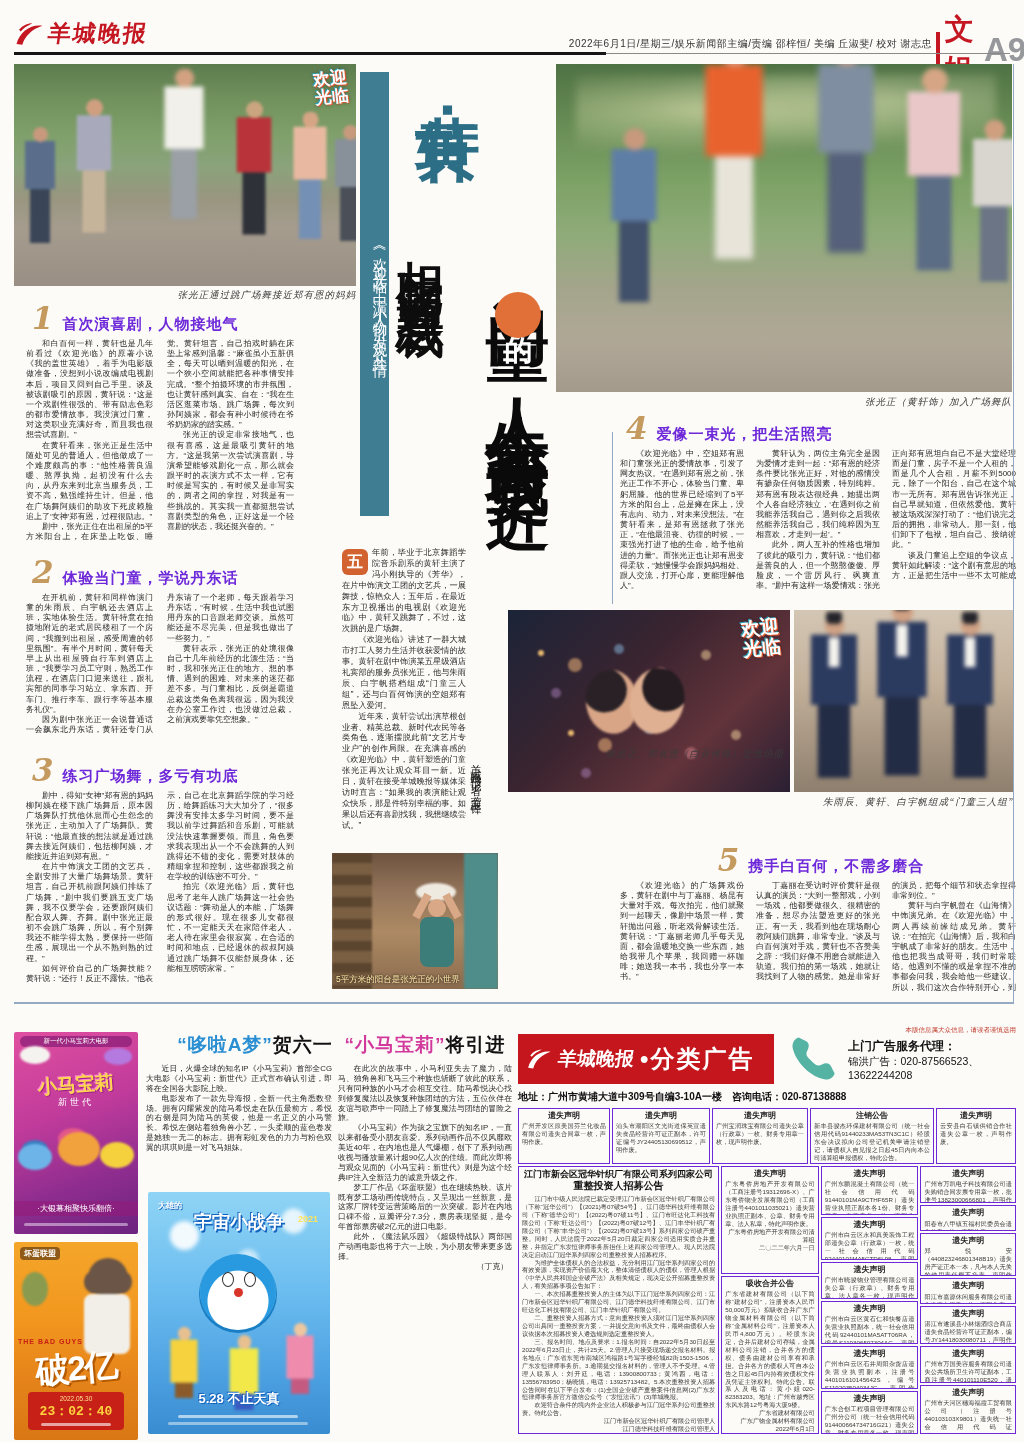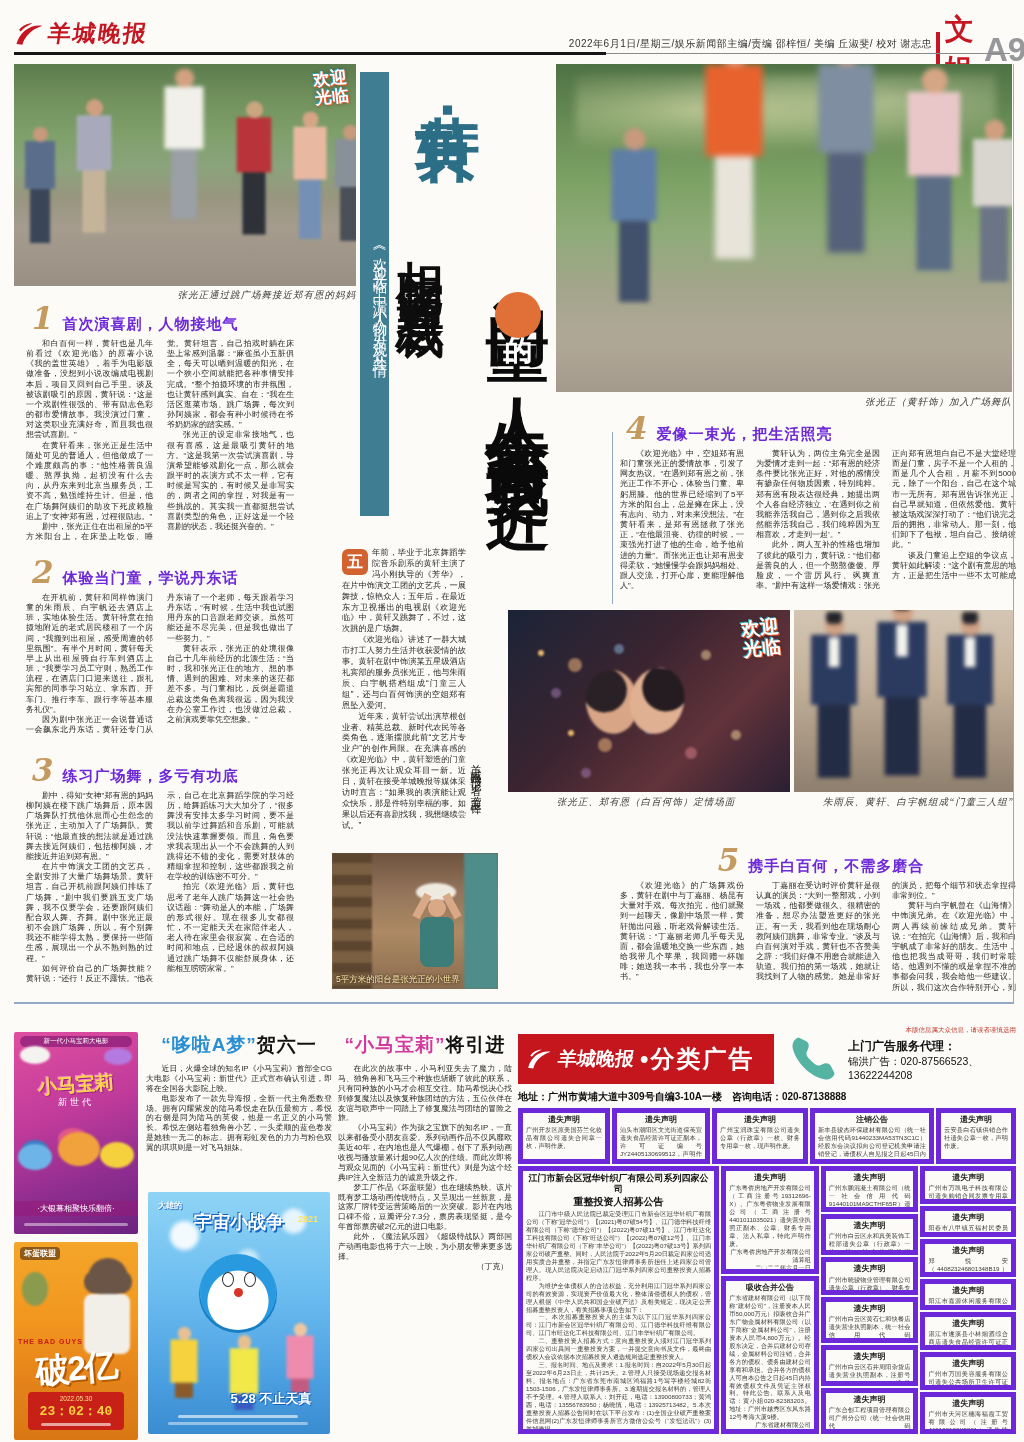--- a/index.html
+++ b/index.html
@@ -95,21 +95,21 @@
        font-size:19px;transform:skewX(-8deg);}
   .cl-title{color:#fff;font-weight:900;font-size:24px;letter-spacing:2px;}
   .cl-agent{position:absolute;left:330px;top:8px;width:168px;}
   .cl-agent .l1{font-weight:800;font-size:12px;color:#111;}
   .cl-agent .l2{font-size:10.5px;color:#111;}
   .cl-disc{position:absolute;right:0;top:-4px;width:170px;font-size:6.5px;color:#c0392b;text-align:right;}
   .cl-addr{position:absolute;left:0;top:60px;font-weight:800;font-size:10px;color:#111;}
   .ads{position:absolute;left:0;top:78px;width:498px;}
   .ads-row1{display:flex;gap:2px;height:56px;}
   .ads-main{display:flex;gap:2px;height:268px;margin-top:2px;overflow:hidden;}
-  .ad{border:5px solid #6d28d9;padding:2px 3px;font-size:6.2px;line-height:1.28;text-align:justify;
+  .ad{border:1px solid #6d28d9;padding:2px 3px;font-size:6.2px;line-height:1.28;text-align:justify;
       color:#3a3a3a;overflow:hidden;box-sizing:border-box;background:#fcfbf8;}
   .ad-h{text-align:center;font-weight:800;font-size:8px;color:#222;margin-bottom:1px;}
   .ad-col{display:flex;flex-direction:column;gap:2px;overflow:hidden;}
   .big-notice{width:202px;}
   .bn-t{font-weight:800;text-align:center;font-size:9px;line-height:1.25;color:#111;}
   .bn-t2{font-weight:800;text-align:center;font-size:10px;margin-bottom:2px;color:#111;}
   .big-notice p{margin:0;text-indent:2em;}
   .ad-sig{text-align:right;text-indent:0 !important;}
 </style>
 </head>
@@ -236,21 +236,21 @@
      background:linear-gradient(135deg,#1b2438 0%,#3a2430 40%,#62333a 70%,#2a1f33 100%);">
   <div class="bokeh" style="left:30px;top:40px;"></div>
   <div class="bokeh" style="left:60px;top:120px;"></div>
   <div class="khead" style="left:78px;top:60px;width:52px;height:64px;background:radial-gradient(circle at 40% 30%,#2a2126 0 40%,#d8a586 41%);transform:rotate(-10deg);"></div>
   <div class="khead" style="left:122px;top:58px;width:54px;height:66px;background:radial-gradient(circle at 62% 28%,#241c20 0 40%,#e0b092 41%);transform:rotate(10deg);"></div>
   <div class="wlogo" style="right:10px;top:8px;font-size:19px;">
     <div>欢迎</div>
     <div>光临</div>
   </div>
 </div>
-<div class="caption" style="left:508px;top:796px;width:276px;text-align:center;">张光正、郑有恩（白百何饰）定情场面</div>
+<div class="caption" style="left:508px;top:748px;width:276px;text-align:right;">张光正、郑有恩（白百何饰）定情场面</div>
 
 <div class="photo" style="left:794px;top:610px;width:220px;height:182px;
      background:linear-gradient(180deg,#d4c6b4 0%,#c3b19b 40%,#a08f7c 80%,#8e7f6e 100%);">
   <div class="fig suit" style="left:22px;top:28px;height:150px;transform:scale(1.35);"></div>
   <div class="fig suit" style="left:90px;top:22px;height:155px;transform:scale(1.45);"></div>
   <div class="fig suit" style="left:158px;top:28px;height:150px;transform:scale(1.35);"></div>
 </div>
 <div class="caption" style="left:794px;top:796px;width:220px;text-align:right;">朱雨辰、黄轩、白宇帆组成“门童三人组”</div>
 
 <div class="abs section sec-wide s5">
@@ -291,21 +291,21 @@
   <div style="position:absolute;left:8px;top:30px;width:26px;height:34px;border-radius:50%;background:#8a9b50;filter:blur(1.2px);"></div>
   <div style="position:absolute;left:4px;top:96px;font-size:7px;letter-spacing:1px;color:#c62017;font-weight:800;">THE BAD GUYS</div>
   <div style="position:absolute;left:0;top:104px;width:100%;text-align:center;font-size:34px;font-weight:900;color:#fff;text-shadow:2px 2px 0 #b35a00;transform:rotate(-5deg);letter-spacing:-2px;">破2亿</div>
   <div style="position:absolute;left:14px;bottom:10px;width:96px;background:#c62017;border-radius:4px;text-align:center;padding:3px 0 4px;">
     <div style="font-size:6.5px;color:#ffe08a;">2022.05.30</div>
     <div style="font-family:'Liberation Mono','DejaVu Sans Mono',monospace;font-size:13px;font-weight:700;color:#ffd23e;">23：02：40</div>
     <div class="bar-line" style="position:static;display:block;width:70px;margin:3px auto 0;opacity:.8;"></div>
   </div>
 </div>
 
-<div class="m-headline" style="left:146px;top:1032px;width:186px;"><span class="mq-blue">“哆啦A梦”</span><span>贺六一</span></div>
+<div class="m-headline" style="left:162px;top:1032px;width:186px;"><span class="mq-blue">“哆啦A梦”</span><span>贺六一</span></div>
 <div class="m-headline" style="left:338px;top:1032px;width:174px;"><span class="mq-pink">“小马宝莉”</span><span>将引进</span></div>
 
 <div class="m-col" style="left:146px;top:1064px;width:186px;height:122px;">
   <p>近日，火爆全球的知名IP《小马宝莉》首部全CG大电影《小马宝莉：新世代》正式宣布确认引进，即将在全国各大影院上映。</p>
   <p>电影发布了一款先导海报，全新一代主角悉数登场。拥有闪耀紫发的陆马希悦走在队伍最前方，希悦的右侧是同为陆马的英俊，他是一名正义的小马警长。希悦左侧站着独角兽小艺，一头柔顺的蓝色卷发是她独一无二的标志。拥有彩虹发色的力力与粉色双翼的琪琪则是一对飞马姐妹。</p>
 </div>
 
 <div class="poster" style="left:148px;top:1192px;width:182px;height:242px;
      background:linear-gradient(180deg,#8fd4f5 0%,#6cbdf0 40%,#4a9fe0 78%,#3a8cd0 100%);">
   <div style="position:absolute;left:0;top:0;width:100%;height:100%;background:
@@ -315,21 +315,21 @@
   <div style="position:absolute;left:10px;top:8px;font-size:8px;color:#fff;font-weight:700;text-shadow:1px 1px 0 #1565c0;">大雄的</div>
   <div style="position:absolute;left:0;top:18px;width:100%;text-align:center;font-size:18px;font-weight:900;color:#fff;text-shadow:1.5px 1.5px 0 #1565c0,-1px -1px 0 #1565c0;">宇宙小战争</div>
   <div style="position:absolute;right:12px;top:22px;font-size:9px;color:#ffe35a;font-weight:800;">2021</div>
   <div style="position:absolute;left:52px;top:62px;width:76px;height:76px;border-radius:50%;background:radial-gradient(circle at 50% 62%,#fff 0 30px,#2a9ae0 31px);box-shadow:0 2px 0 1px #1a7ec4;"></div>
   <div style="position:absolute;left:86px;top:96px;width:9px;height:9px;border-radius:50%;background:#d8342a;"></div>
   <div style="position:absolute;left:74px;top:80px;width:10px;height:13px;border-radius:50%;background:#fff;border:1px solid #333;"></div>
   <div style="position:absolute;left:96px;top:80px;width:10px;height:13px;border-radius:50%;background:#fff;border:1px solid #333;"></div>
   <div class="fig" style="left:18px;top:130px;height:80px;transform:scale(.9);--skin:#e8c090;--top:#f5d23e;--bot:#8a5a2a;"></div>
   <div class="fig" style="left:134px;top:126px;height:80px;transform:scale(.9);--skin:#eec7a0;--top:#ef8cae;--bot:#c45a80;"></div>
   <div class="fig" style="left:78px;top:140px;height:80px;transform:scale(.95);--skin:#e8c090;--top:#f2e84a;--bot:#3a5ac0;"></div>
-  <div style="position:absolute;left:0;bottom:26px;width:100%;text-align:center;font-size:13px;font-weight:900;color:#fff;text-shadow:1px 1px 0 #1565c0,-1px -1px 0 #1565c0;padding-left:32px;">5.28 不止天真</div>
+  <div style="position:absolute;left:0;bottom:26px;width:100%;text-align:center;font-size:13px;font-weight:900;color:#fff;text-shadow:1px 1px 0 #1565c0,-1px -1px 0 #1565c0;">5.28 不止天真</div>
   <div class="bar-line" style="left:30px;bottom:16px;width:120px;opacity:.8;"></div>
   <div class="bar-line" style="left:20px;bottom:9px;width:140px;opacity:.6;"></div>
 </div>
 
 <div class="m-col" style="left:338px;top:1064px;width:174px;height:374px;">
   <p>在此次的故事中，小马利亚失去了魔力，陆马、独角兽和飞马三个种族也斩断了彼此的联系，只有同种族的小马才会相互交往。陆马希悦决心找到修复魔法以及恢复种族团结的方法，五位伙伴在友谊与歌声中一同踏上了修复魔法与团结的冒险之旅。</p>
   <p>《小马宝莉》作为孩之宝旗下的知名IP，一直以来都备受小朋友喜爱。系列动画作品不仅风靡欧美近40年，在内地也是人气爆棚，创下了系列动画收视与播放量累计超90亿人次的佳绩。而此次即将与观众见面的《小马宝莉：新世代》则是为这个经典IP注入全新活力的诚意升级之作。</p>
   <p>梦工厂作品《坏蛋联盟》也在继续热映。该片既有梦工场动画传统特点，又呈现出一丝新意，是这家厂牌转变运营策略后的一次突破。影片在内地口碑不俗，豆瓣评分7.3分，票房表现坚挺，是今年首部票房破2亿元的进口电影。</p>
   <p>此外，《魔法鼠乐园》《超级特战队》两部国产动画电影也将于六一上映，为小朋友带来更多选择。</p>
   <p class="m-credit">（丁克）</p>

